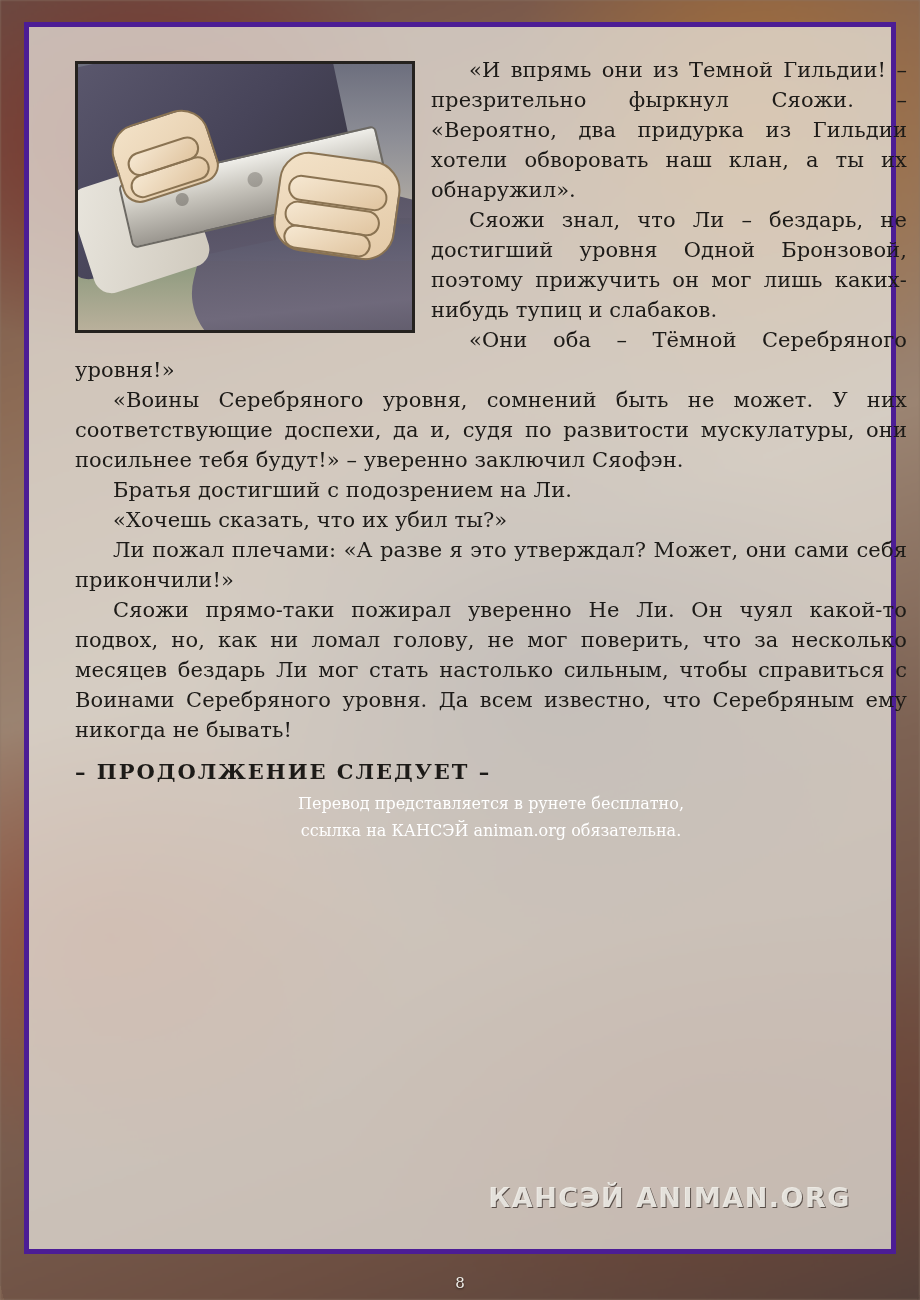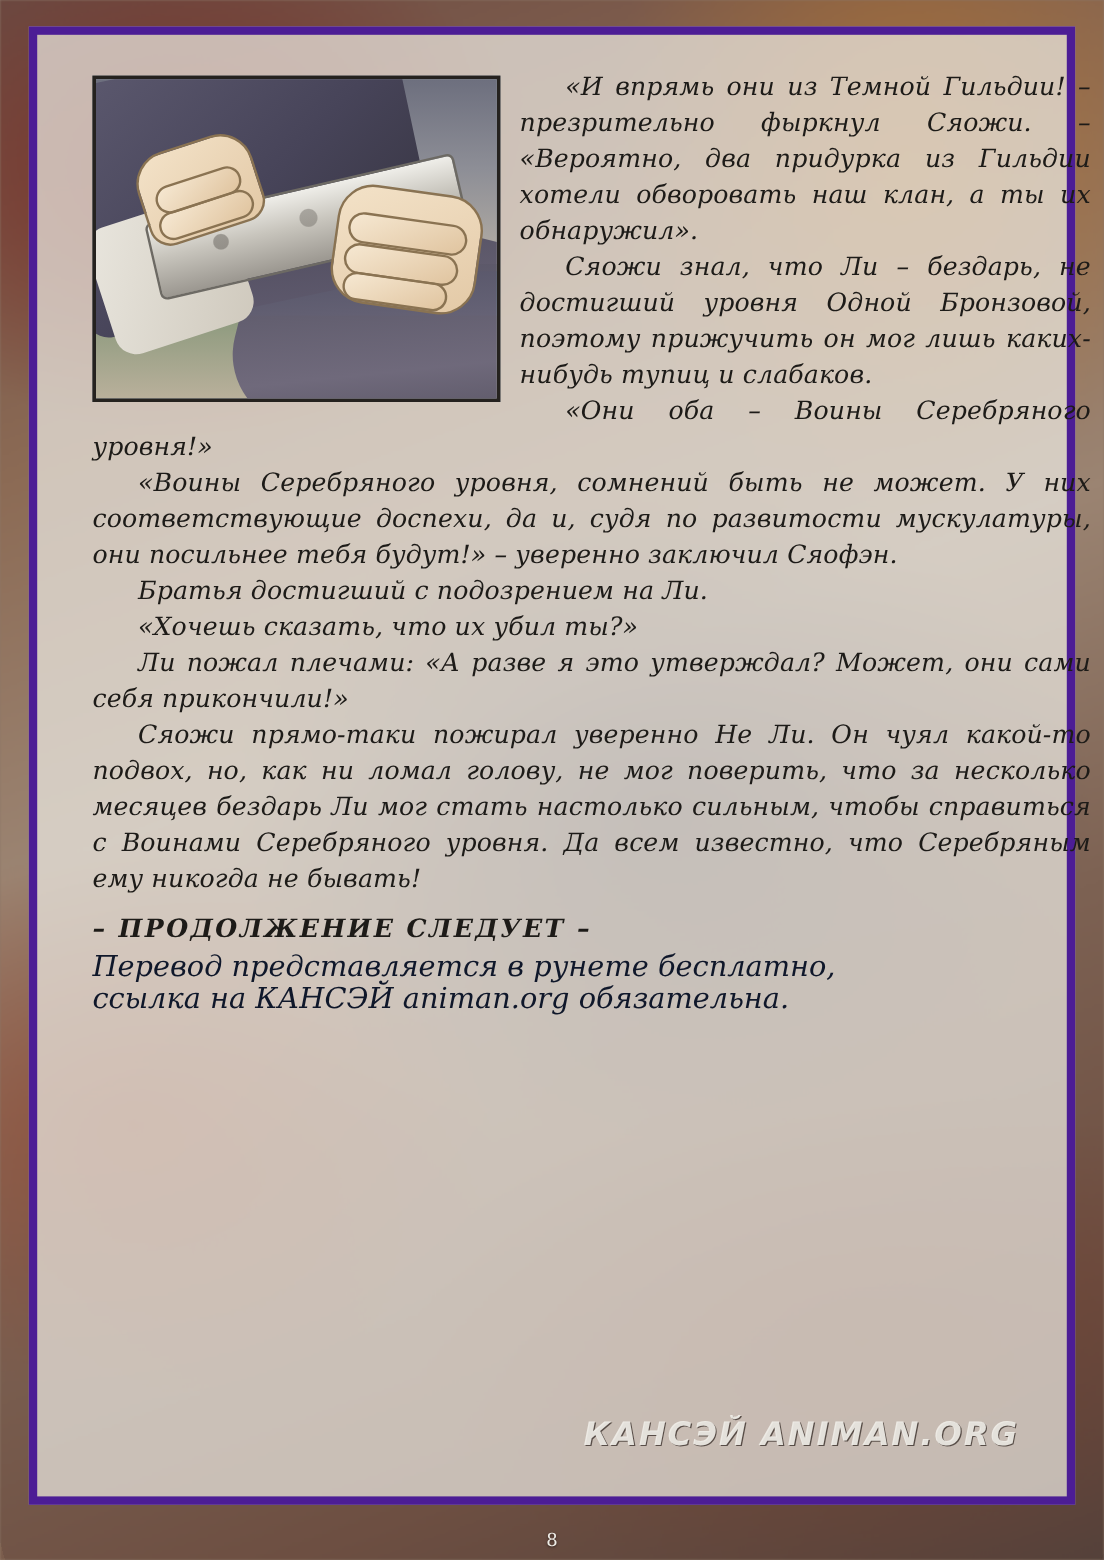--- a/index.html
+++ b/index.html
@@ -39,23 +39,22 @@
   }
 
   
   .sheet {
     position: absolute;
     left: 24px;
     top: 22px;
     width: 872px;
     height: 1232px;
     background: rgba(236, 233, 226, 0.72);
-    border: 7px solid #4c1d95;
+    border: 5px solid #4c1d95;
     box-sizing: border-box;
-    font-style: italic;
   }
 
   .content {
     position: absolute;
     left: 46px;
     top: 28px;
     width: 832px;
     height: 1140px;
     box-sizing: border-box;
   }
@@ -156,25 +155,25 @@
   .tbc {
     margin-top: 14px;
     font-family: "DejaVu Serif", serif;
     font-weight: bold;
     font-size: 21px;
     letter-spacing: 2px;
     color: #1d1b18;
   }
   .credits {
     margin-top: 6px;
-    text-align: left;
-    font-family: "DejaVu Serif", serif;
-    font-size: 24px;
+    text-align: center;
+    font-family: "DejaVu Serif", serif;
+    font-size: 16px;
     line-height: 27px;
-    color: #0f172a;
+    color: #ffffff;
   }
 
   .watermark {
     position: absolute;
     right: 40px;
     bottom: 36px;
     font-family: "DejaVu Sans", sans-serif;
     font-weight: bold;
     font-size: 27px;
     letter-spacing: 1.5px;
@@ -219,21 +218,21 @@
         <div class="hand-b">
           <div class="finger" style="left:8px; top:22px; width:96px; height:22px;"></div>
           <div class="finger" style="left:8px; top:48px; width:92px; height:22px;"></div>
           <div class="finger" style="left:10px; top:72px; width:84px; height:20px;"></div>
         </div>
       </div>
 
       <div class="body-text">
         <p>«И впрямь они из Темной Гильдии! – презрительно фыркнул Сяожи. – «Вероятно, два придурка из Гильдии хотели обворовать наш клан, а ты их обнаружил».</p>
         <p>Сяожи знал, что Ли – бездарь, не достигший уровня Одной Бронзовой, поэтому прижучить он мог лишь каких-нибудь тупиц и слабаков.</p>
-        <p>«Они оба – Воины Серебряного уровня!»</p>
+        <p>«Они оба – Тёмной Серебряного уровня!»</p>
         <p>«Воины Серебряного уровня, сомнений быть не может. У них соответствующие доспехи, да и, судя по развитости мускулатуры, они посильнее тебя будут!» – уверенно заключил Сяофэн.</p>
         <p>Братья достигший с подозрением на Ли.</p>
         <p>«Хочешь сказать, что их убил ты?»</p>
         <p>Ли пожал плечами: «А разве я это утверждал? Может, они сами себя прикончили!»</p>
         <p>Сяожи прямо-таки пожирал уверенно Не Ли. Он чуял какой-то подвох, но, как ни ломал голову, не мог поверить, что за несколько месяцев бездарь Ли мог стать настолько сильным, чтобы справиться с Воинами Серебряного уровня. Да всем известно, что Серебряным ему никогда не бывать!</p>
       </div>
 
       <div class="tbc">– ПРОДОЛЖЕНИЕ СЛЕДУЕТ –</div>
 
       <div class="credits">

